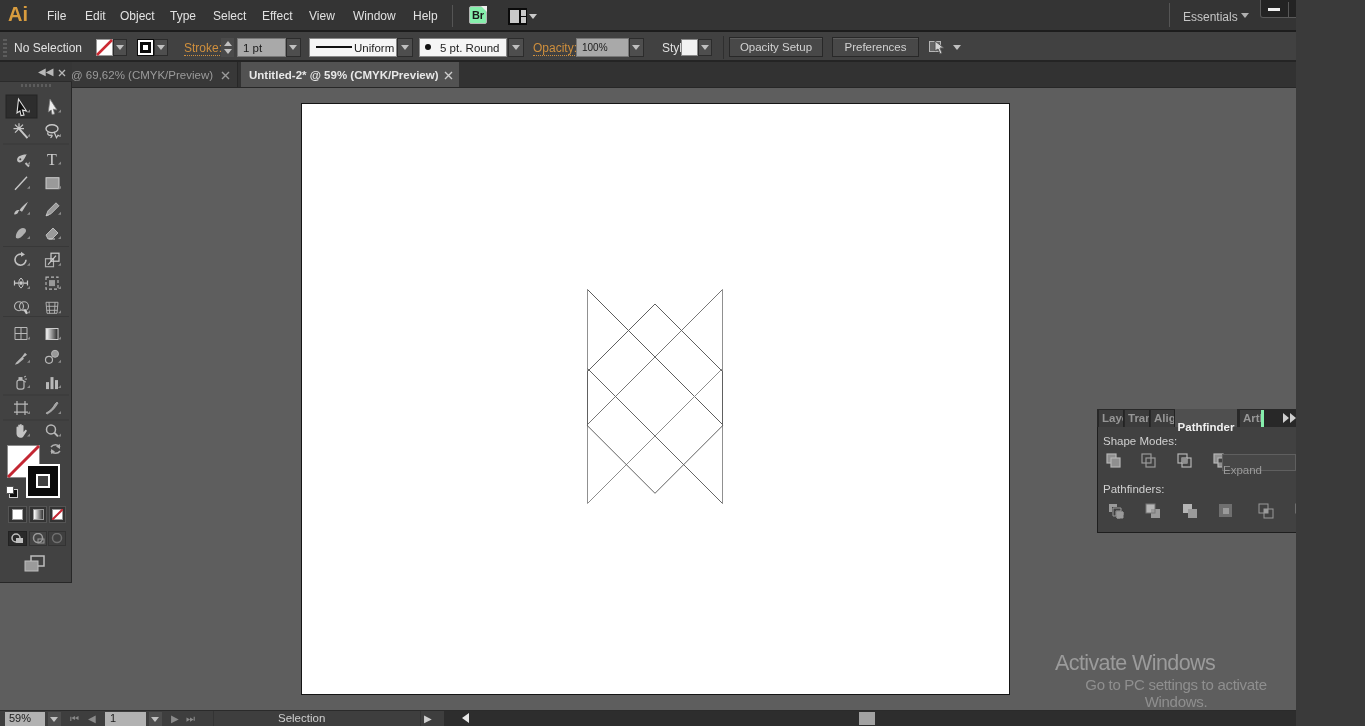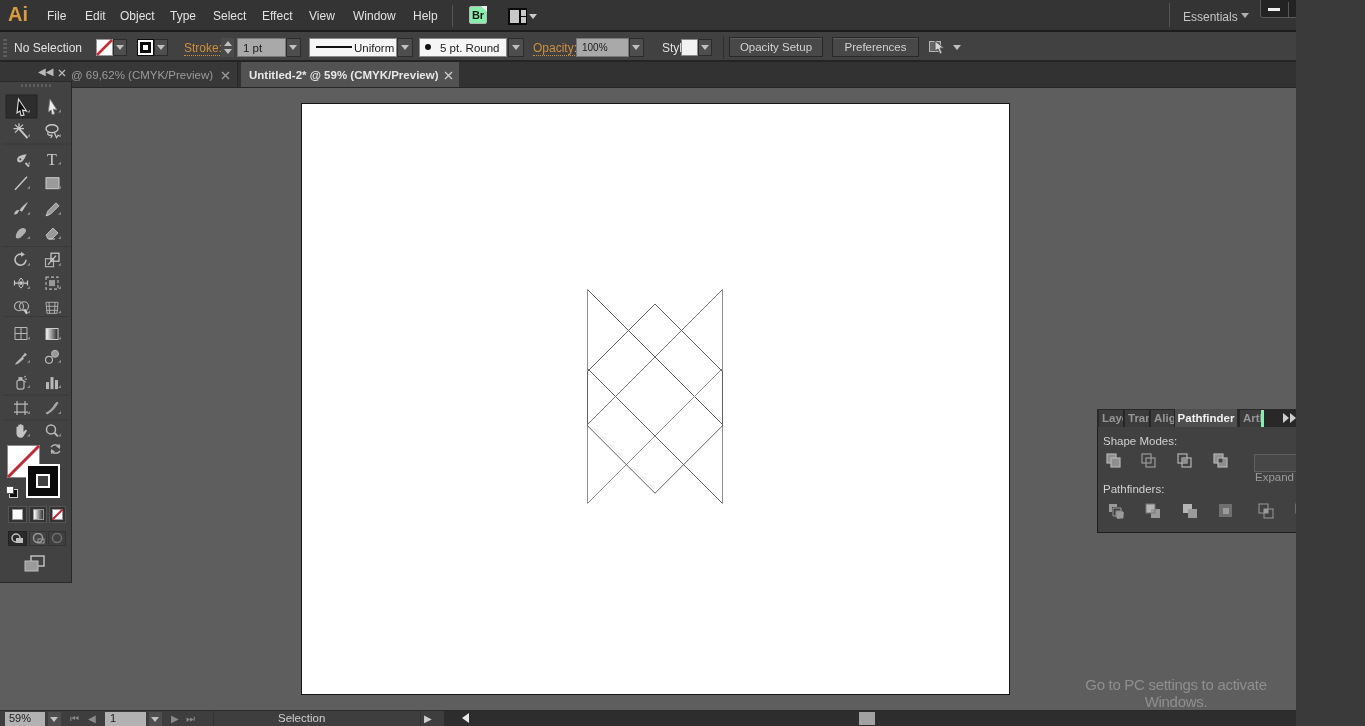--- a/index.html
+++ b/index.html
@@ -130,20 +130,21 @@
   <line x1="722.5" y1="289.5" x2="722.5" y2="503.5" stroke="#909090" stroke-width="1"></line>
   <line x1="587.5" y1="371.5" x2="587.5" y2="425.8" stroke="#555" stroke-width="1"></line>
   <line x1="722.5" y1="371.5" x2="722.5" y2="425.8" stroke="#555" stroke-width="1"></line>
   <line x1="587.5" y1="289.5" x2="722.5" y2="424.5" stroke="#5c5c5c" stroke-width="1"></line>
   <line x1="722.5" y1="289.5" x2="587.5" y2="424.5" stroke="#777" stroke-width="1"></line>
   <line x1="587.5" y1="503.5" x2="722.5" y2="368.5" stroke="#8d8d8d" stroke-width="1"></line>
   <line x1="587.5" y1="368.5" x2="722.5" y2="503.5" stroke="#666" stroke-width="1"></line>
   <polygon points="587.5,371.5 655,304 722.5,371.5 722.5,425.8 655,493.3 587.5,425.8" stroke="#606060" stroke-width="1"></polygon>
 </svg>
 
+<div class="abs" style="left:1055px;top:651px;color:#9b9b9b;font-size:21.5px;letter-spacing:-0.6px;">Activate Windows</div>
 <div class="abs" style="left:1056px;top:676px;color:#8f8f8f;font-size:15px;letter-spacing:-0.3px;text-align:center;">Go to PC settings to activate Windows.</div>
 
 <div class="abs" style="left:1310px;top:88px;width:16px;height:622px;background:#2c2c2c;border-left:1px solid #1f1f1f;"></div>
 <div class="abs" style="left:1313px;top:93px;width:0;height:0;border-left:5px solid transparent;border-right:5px solid transparent;border-bottom:7px solid #b9b9b9;"></div>
 <div class="abs" style="left:1311px;top:390px;width:14px;height:37px;background:#9e9e9e;"></div>
 <div class="abs" style="left:1313px;top:697px;width:0;height:0;border-left:5px solid transparent;border-right:5px solid transparent;border-top:7px solid #b9b9b9;"></div>
 
 <div class="abs" id="toolbar" style="left:0;top:62px;width:72px;height:521px;background:#424242;border-right:1px solid #272727;border-bottom:1px solid #272727;"></div>
 <div class="abs" style="left:0;top:62px;width:72px;height:20px;background:#363636;border-bottom:1px solid #2b2b2b;"></div>
 <div class="abs" style="left:38px;top:66px;color:#b8b8b8;font-size:10px;">◀◀</div>
@@ -347,21 +348,21 @@
 <svg class="abs" style="left:23px;top:554px;" width="22" height="19">
       <rect x="8" y="2" width="13" height="10" fill="none" stroke="#bdbdbd" stroke-width="1.5"></rect>
       <rect x="2" y="7" width="13" height="10" fill="#9a9a9a" stroke="#bdbdbd" stroke-width="1"></rect>
     </svg>
 
 <div class="abs" id="pfpanel" style="left:1097px;top:409px;width:229px;height:124px;background:#414141;border:1px solid #1e1e1e;"></div>
 <div class="abs" style="left:1097px;top:409px;width:229px;height:18px;background:#282828;"></div>
 <div class="abs" style="left:1099px;top:410px;width:25px;height:17px;background:#3c3c3c;border-right:1px solid #232323;color:#969696;font-size:11.5px;font-weight:bold;overflow:hidden;padding:2px 0 0 3px;">Laye</div>
 <div class="abs" style="left:1125px;top:410px;width:25px;height:17px;background:#3c3c3c;border-right:1px solid #232323;color:#969696;font-size:11.5px;font-weight:bold;overflow:hidden;padding:2px 0 0 3px;">Tran</div>
 <div class="abs" style="left:1151px;top:410px;width:24px;height:17px;background:#3c3c3c;border-right:1px solid #232323;color:#969696;font-size:11.5px;font-weight:bold;overflow:hidden;padding:2px 0 0 3px;">Alig</div>
-<div class="abs" style="left:1175px;top:409px;width:62px;height:18px;background:#4f4f4f;color:#f0f0f0;font-size:11.5px;font-weight:bold;text-align:center;padding-top:3px;">Pathfinder</div>
+<div class="abs" style="left:1175px;top:409px;width:62px;height:18px;background:#4f4f4f;color:#f0f0f0;font-size:11.5px;font-weight:bold;text-align:center;padding-top:12px;">Pathfinder</div>
 <div class="abs" style="left:1240px;top:410px;width:24px;height:17px;background:#3c3c3c;border-right:3px solid #86efac;color:#969696;font-size:11.5px;font-weight:bold;overflow:hidden;padding:2px 0 0 3px;">Artb</div>
 <svg class="abs" style="left:1283px;top:413px;" width="22" height="10">
       <path d="M0 0 L6 5 L0 10 Z" fill="#cfcfcf"></path>
       <path d="M7 0 L13 5 L7 10 Z" fill="#cfcfcf"></path>
       <rect x="17" y="0" width="1.4" height="10" fill="#8a8a8a"></rect>
       <rect x="19.6" y="0" width="1.4" height="10" fill="#8a8a8a"></rect>
     </svg>
 <svg class="abs" style="left:1307px;top:414px;" width="16" height="10">
       <path d="M0 2.5 l5 0 l-2.5 3.5 z" fill="#c4c4c4"></path>
       <rect x="6" y="0" width="9" height="1.6" fill="#c4c4c4"></rect>
@@ -385,21 +386,21 @@
           <rect x="4" y="4" width="9" height="9" fill="none" stroke="#b5b5b5" stroke-width="1.2"></rect>
           <rect x="4" y="4" width="5" height="5" fill="#8f8f8f"></rect>
         </g>
         <g transform="translate(117,4)">
           <rect x="0" y="0" width="9" height="9" fill="#8f8f8f" stroke="#b5b5b5" stroke-width="1.2"></rect>
           <rect x="4" y="4" width="9" height="9" fill="#8f8f8f" stroke="#b5b5b5" stroke-width="1.2"></rect>
           <rect x="4.6" y="4.6" width="3.8" height="3.8" fill="#414141"></rect>
         </g>
       </svg>
     </div>
-<div class="abs" style="left:1254px;top:454px;width:74px;height:17px;background:#474747;border:1px solid #5f5f5f;color:#9a9a9a;font-size:11.5px;text-align:left;padding-top:16px;">Expand</div>
+<div class="abs" style="left:1222px;top:454px;width:74px;height:17px;background:#474747;border:1px solid #5f5f5f;color:#9a9a9a;font-size:11.5px;text-align:left;padding-top:9px;">Expand</div>
 <div class="abs" style="left:1103px;top:483px;color:#d0d0d0;font-size:11.5px;">Pathfinders:</div>
 <div id="pathfinders">
       <svg class="abs" style="left:1097px;top:503px;" width="229" height="22">
         <g transform="translate(12,1)">
           <path d="M0 0 h8 v3 h-5 v5 h-3 z" fill="#9a9a9a"></path>
           <path d="M4 4 h8 v3 h-5 v5 h-3 z" fill="none" stroke="#9a9a9a"></path>
           <path d="M8 8 h6 v6 h-6 z M8 8 h6 v3 h-3 v3 h-3 z" fill="#9a9a9a" stroke="#9a9a9a"></path>
         </g>
         <g transform="translate(49,1)">
           <rect x="0" y="0" width="9" height="9" fill="#b5b5b5"></rect>

